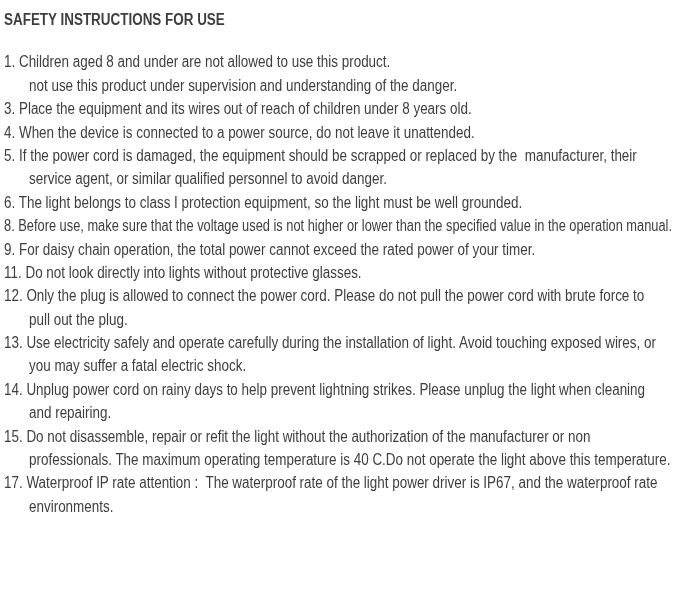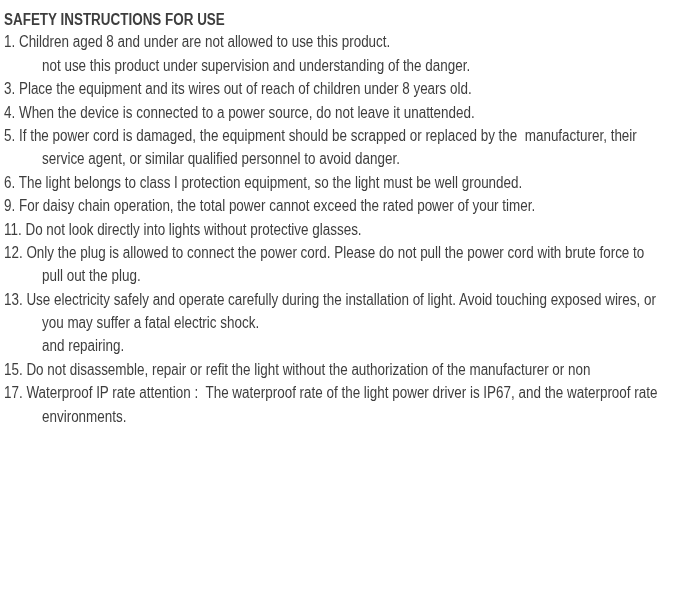--- a/index.html
+++ b/index.html
@@ -6,21 +6,21 @@
   body {
     width: 679px; height: 608px;
     box-sizing: border-box;
     padding: 3px 7px 0 4px;
     overflow: hidden;
     font-family: "Liberation Sans", sans-serif;
   }
   .title-row {
     width: 352px;
     height: 30px; line-height: 30px;
-    margin: 0 0 4px 0;
+    margin: 0 0 24px 0;
   }
   .title-row > span {
     display: inline-block;
     white-space: pre;
     transform-origin: left center;
     font-size: 28px;
     font-weight: bold;
     color: #1e87c2;
     letter-spacing: 0px;
   }
@@ -30,21 +30,21 @@
     height: 23.4px; line-height: 23.4px;
     overflow: visible;
   }
   .line > span {
     display: inline-block;
     white-space: pre;
     transform-origin: left center;
     font-size: 16px;
     color: #3e3e3e;
   }
-  .line.cont { margin-left: 38px; }
+  .line.cont { margin-left: 25px; }
 </style>
 </head>
 <body>
 
 <div class="doc">
 
   <h1 class="title-row line"><span style="transform: scaleX(0.84);">SAFETY INSTRUCTIONS FOR USE</span></h1>
 
   <div class="list">
 
@@ -67,20 +67,23 @@
     <div class="item">
       <div class="line"><span style="transform: scaleX(0.84);">5. If the power cord is damaged, the equipment should be scrapped or replaced by the  manufacturer, their</span></div>
       <div class="line cont"><span style="transform: scaleX(0.84);">service agent, or similar qualified personnel to avoid danger.</span></div>
     </div>
 
     <div class="item">
       <div class="line"><span style="transform: scaleX(0.84);">6. The light belongs to class I protection equipment, so the light must be well grounded.</span></div>
     </div>
 
 
+    <div class="item">
+      <div class="line"><span style="transform: scaleX(0.80153);">8. Before use, make sure that the voltage used is not higher or lower than the specified value in the operation manual.</span></div>
+    </div>
 
     <div class="item">
       <div class="line"><span style="transform: scaleX(0.84);">9. For daisy chain operation, the total power cannot exceed the rated power of your timer.</span></div>
     </div>
 
 
     <div class="item">
       <div class="line"><span style="transform: scaleX(0.84);">11. Do not look directly into lights without protective glasses.</span></div>
     </div>
 
@@ -88,25 +91,27 @@
       <div class="line"><span style="transform: scaleX(0.84);">12. Only the plug is allowed to connect the power cord. Please do not pull the power cord with brute force to</span></div>
       <div class="line cont"><span style="transform: scaleX(0.84);">pull out the plug.</span></div>
     </div>
 
     <div class="item">
       <div class="line"><span style="transform: scaleX(0.84);">13. Use electricity safely and operate carefully during the installation of light. Avoid touching exposed wires, or</span></div>
       <div class="line cont"><span style="transform: scaleX(0.84);">you may suffer a fatal electric shock.</span></div>
     </div>
 
     <div class="item">
+      <div class="line"><span style="transform: scaleX(0.84);">14. Unplug power cord on rainy days to help prevent lightning strikes. Please unplug the light when cleaning</span></div>
       <div class="line cont"><span style="transform: scaleX(0.84);">and repairing.</span></div>
     </div>
 
     <div class="item">
       <div class="line"><span style="transform: scaleX(0.84);">15. Do not disassemble, repair or refit the light without the authorization of the manufacturer or non</span></div>
+      <div class="line cont"><span style="transform: scaleX(0.84);">professionals. The maximum operating temperature is 40 C.Do not operate the light above this temperature.</span></div>
     </div>
 
 
     <div class="item">
       <div class="line"><span style="transform: scaleX(0.84);">17. Waterproof IP rate attention :  The waterproof rate of the light power driver is IP67, and the waterproof rate</span></div>
       <div class="line cont"><span style="transform: scaleX(0.84);">environments.</span></div>
     </div>
 
   </div>
 </div>

